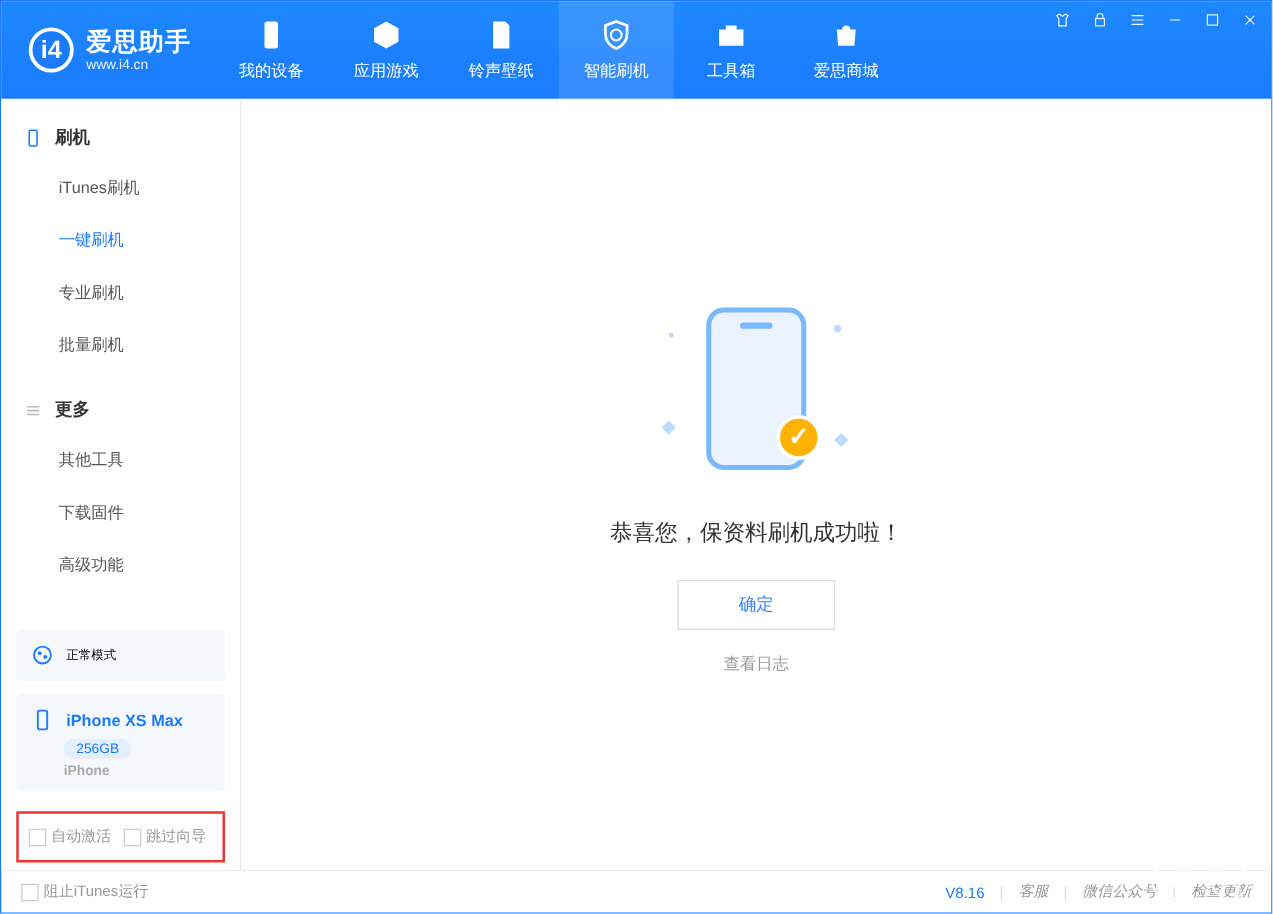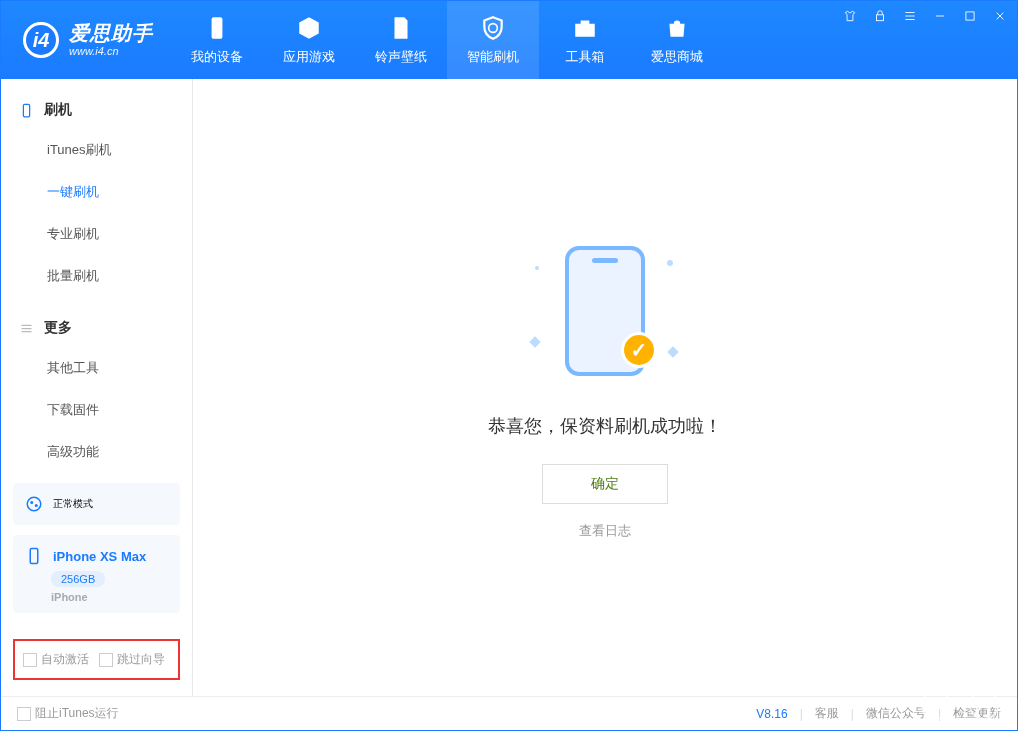--- a/index.html
+++ b/index.html
@@ -1,19 +1,19 @@
 <!DOCTYPE html>
 <html><head>
 <meta charset="utf-8">
 <style>
 * { margin: 0; padding: 0; box-sizing: border-box; font-family: "Microsoft YaHei", Arial, sans-serif; }
 body { background: #fff; }
 .app-window { width: 1018px; height: 731px; border: 1px solid #1a7bff; display: flex; flex-direction: column; position: relative; }
 .title-bar { height: 78px; background: linear-gradient(to bottom, #1e88ff, #1a7bff); display: flex; align-items: center; color: #fff; }
-.logo-area { display: flex; align-items: center; padding: 0 18px 0 22px; font-style: italic; }
+.logo-area { display: flex; align-items: flex-end; padding: 0 18px 0 22px; }
 .logo-circle { width: 36px; height: 36px; border: 3px solid #fff; border-radius: 50%; display: flex; align-items: center; justify-content: center; font-size: 20px; font-weight: bold; margin-right: 10px; background: #1a7bff; }
 .logo-text { display: flex; flex-direction: column; line-height: 1; }
 .logo-text .main { font-size: 20px; font-weight: bold; letter-spacing: 1px; }
 .logo-text .sub { font-size: 11px; opacity: .9; margin-top: 3px; }
 .nav { display: flex; height: 100%; }
 .nav-item { width: 92px; display: flex; flex-direction: column; align-items: center; justify-content: center; cursor: pointer; font-size: 13px; position: relative; }
 .nav-item.active { background: rgba(255,255,255,.12); }
 .nav-icon { width: 28px; height: 28px; margin-bottom: 6px; display: flex; align-items: center; justify-content: center; }
 .nav-icon svg { width: 26px; height: 26px; fill: #fff; }
 .win-controls { position: absolute; right: 8px; top: 6px; display: flex; gap: 12px; align-items: center; }
@@ -30,41 +30,41 @@
 .side-item { padding: 12px 18px 12px 46px; font-size: 13px; color: #555; cursor: pointer; }
 .side-item.active { color: #1a7bff; }
 .side-spacer { flex: 1; }
 .device-card { margin: 10px 12px; background: #f5f8fc; border-radius: 4px; padding: 12px; font-size: 10px; display: flex; align-items: center; }
 .device-card svg { width: 18px; height: 18px; margin-right: 10px; }
 .device-card2 { margin: 0 12px 10px; background: #f5f8fc; border-radius: 4px; padding: 12px 12px 10px; font-size: 13px; }
 .device-card2 .r1 { display: flex; align-items: center; color: #1a7bff; font-weight: bold; }
 .device-card2 .r1 svg { width: 18px; height: 18px; margin-right: 10px; }
 .badge { display: inline-block; background: #e3efff; color: #1a7bff; border-radius: 10px; padding: 2px 10px; font-size: 11px; margin-top: 6px; margin-left: 26px; }
 .device-card2 .sub { font-size: 11px; color: #aaa; margin-top: 4px; margin-left: 26px; font-weight: bold; }
-.bottom-opts { border: 2px solid #e33; margin: 16px 12px; padding: 10px 8px; display: flex; gap: 10px; font-size: 12px; color: #999; align-items: center; }
+.bottom-opts { border: 2px solid #e33; margin: 6px 12px; padding: 10px 8px; display: flex; gap: 10px; font-size: 12px; color: #999; align-items: center; }
 .chk { width: 14px; height: 14px; border: 1px solid #ccc; display: inline-block; margin-right: 4px; vertical-align: middle; }
 .content { flex: 1; display: flex; flex-direction: column; align-items: center; justify-content: center; background: #fff; }
 .phone-illus { position: relative; width: 180px; height: 150px; display: flex; align-items: center; justify-content: center; }
 .phone { width: 80px; height: 130px; border: 4px solid #7ab8ff; border-radius: 14px; background: #eaf3ff; position: relative; }
 .phone::before { content: ""; position: absolute; top: 8px; left: 50%; transform: translateX(-50%); width: 26px; height: 5px; background: #7ab8ff; border-radius: 3px; }
 .check-badge { position: absolute; right: 38px; bottom: 18px; width: 36px; height: 36px; background: #ffb300; border-radius: 50%; display: flex; align-items: center; justify-content: center; color: #fff; font-size: 20px; font-weight: bold; border: 3px solid #fff; }
 .spark { position: absolute; background: #bcdcff; }
 .spark.s1 { width: 4px; height: 4px; border-radius: 50%; left: 20px; top: 30px; }
 .spark.s2 { width: 6px; height: 6px; border-radius: 50%; right: 22px; top: 24px; }
 .spark.s3 { width: 8px; height: 8px; transform: rotate(45deg); left: 16px; bottom: 40px; }
 .spark.s4 { width: 8px; height: 8px; transform: rotate(45deg); right: 18px; bottom: 30px; }
 .success-text { font-size: 18px; color: #333; margin-top: 28px; }
-.ok-btn { margin-top: 26px; border: 1px solid #ddd; background: #fff; padding: 10px 48px; font-size: 14px; color: #4d7c0f; cursor: pointer; }
+.ok-btn { margin-top: 26px; border: 1px solid #ddd; background: #fff; padding: 10px 48px; font-size: 14px; color: #3b82f6; cursor: pointer; }
 .log-link { margin-top: 18px; font-size: 13px; color: #999; cursor: pointer; }
 .footer { height: 34px; border-top: 1px solid #eee; display: flex; align-items: center; padding: 12px 16px; font-size: 12px; color: #999; }
 .footer .l { display: flex; align-items: center; gap: 6px; }
 .footer .r { margin-left: auto; display: flex; align-items: center; gap: 12px; }
 .footer .sep { color: #ddd; }
 .footer .ver { color: #1a7bff; }
-.footer a { color: #999; cursor: pointer; }
+.footer a { color: #999; cursor: pointer; font-style: italic; }
 </style>
 </head>
 <body>
 
 <div class="app-window">
 
   <div class="title-bar">
     <div class="logo-area">
       <div class="logo-circle">i4</div>
       <div class="logo-text">

